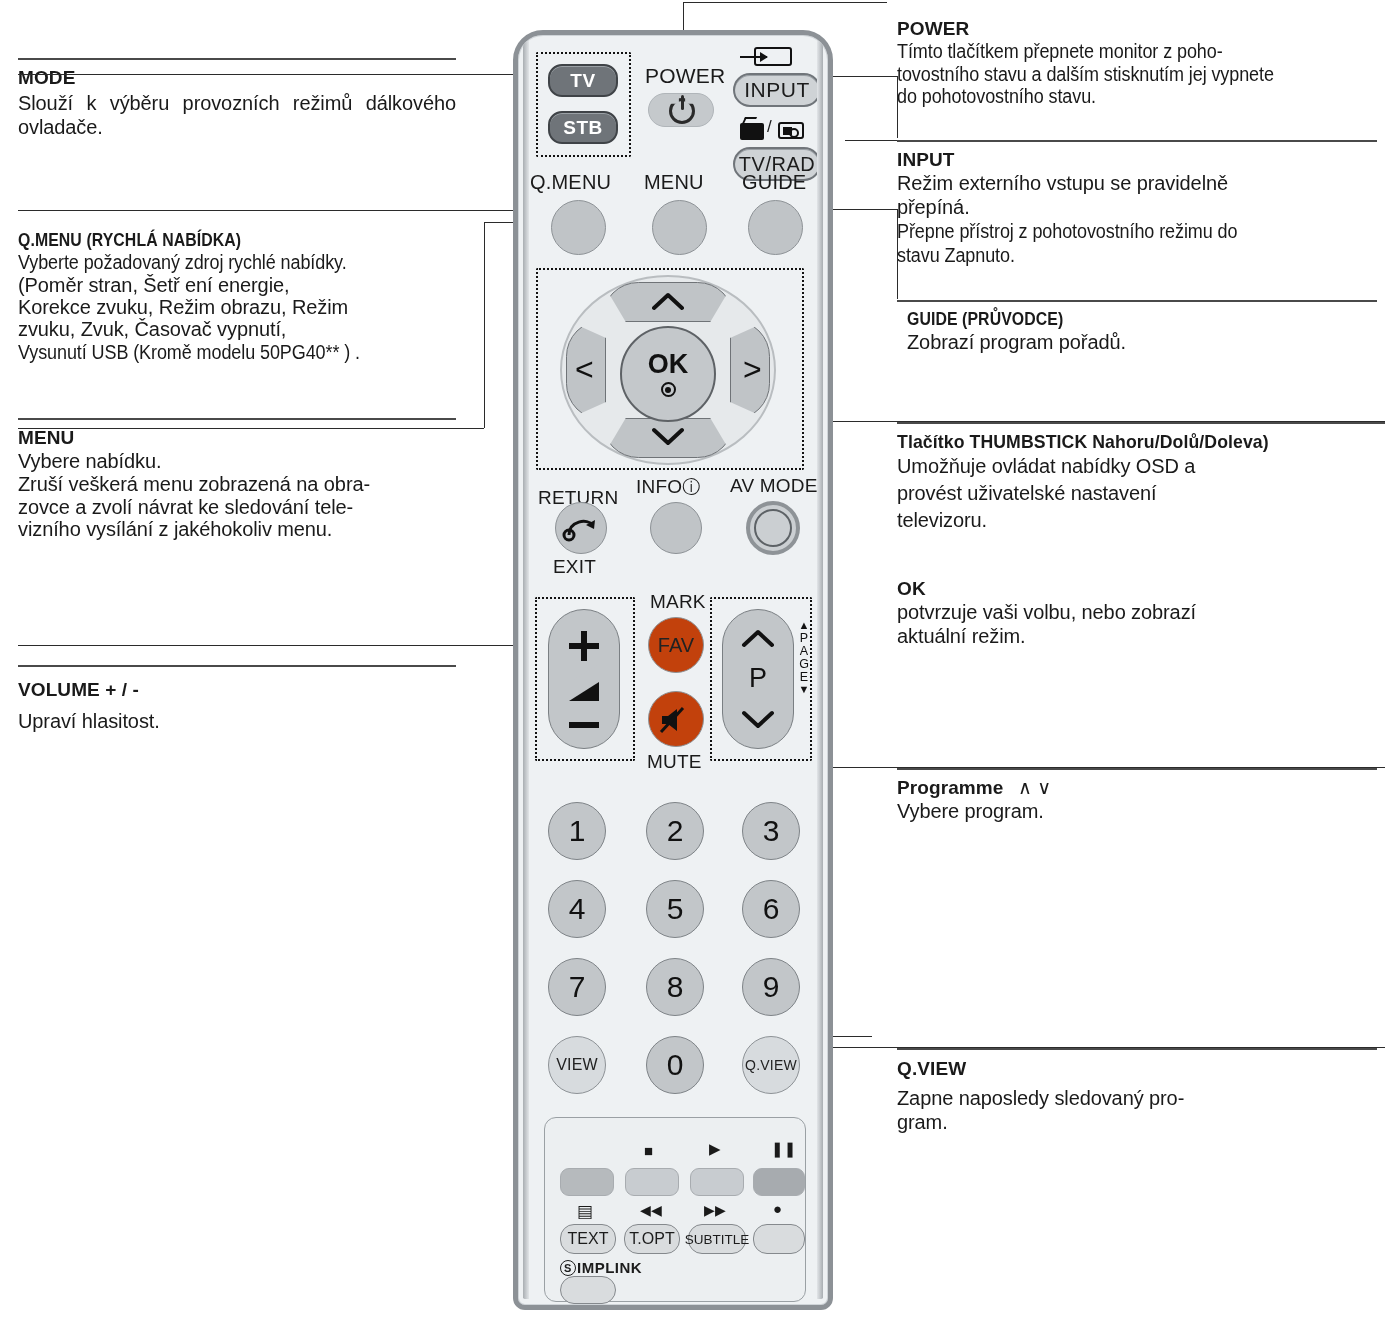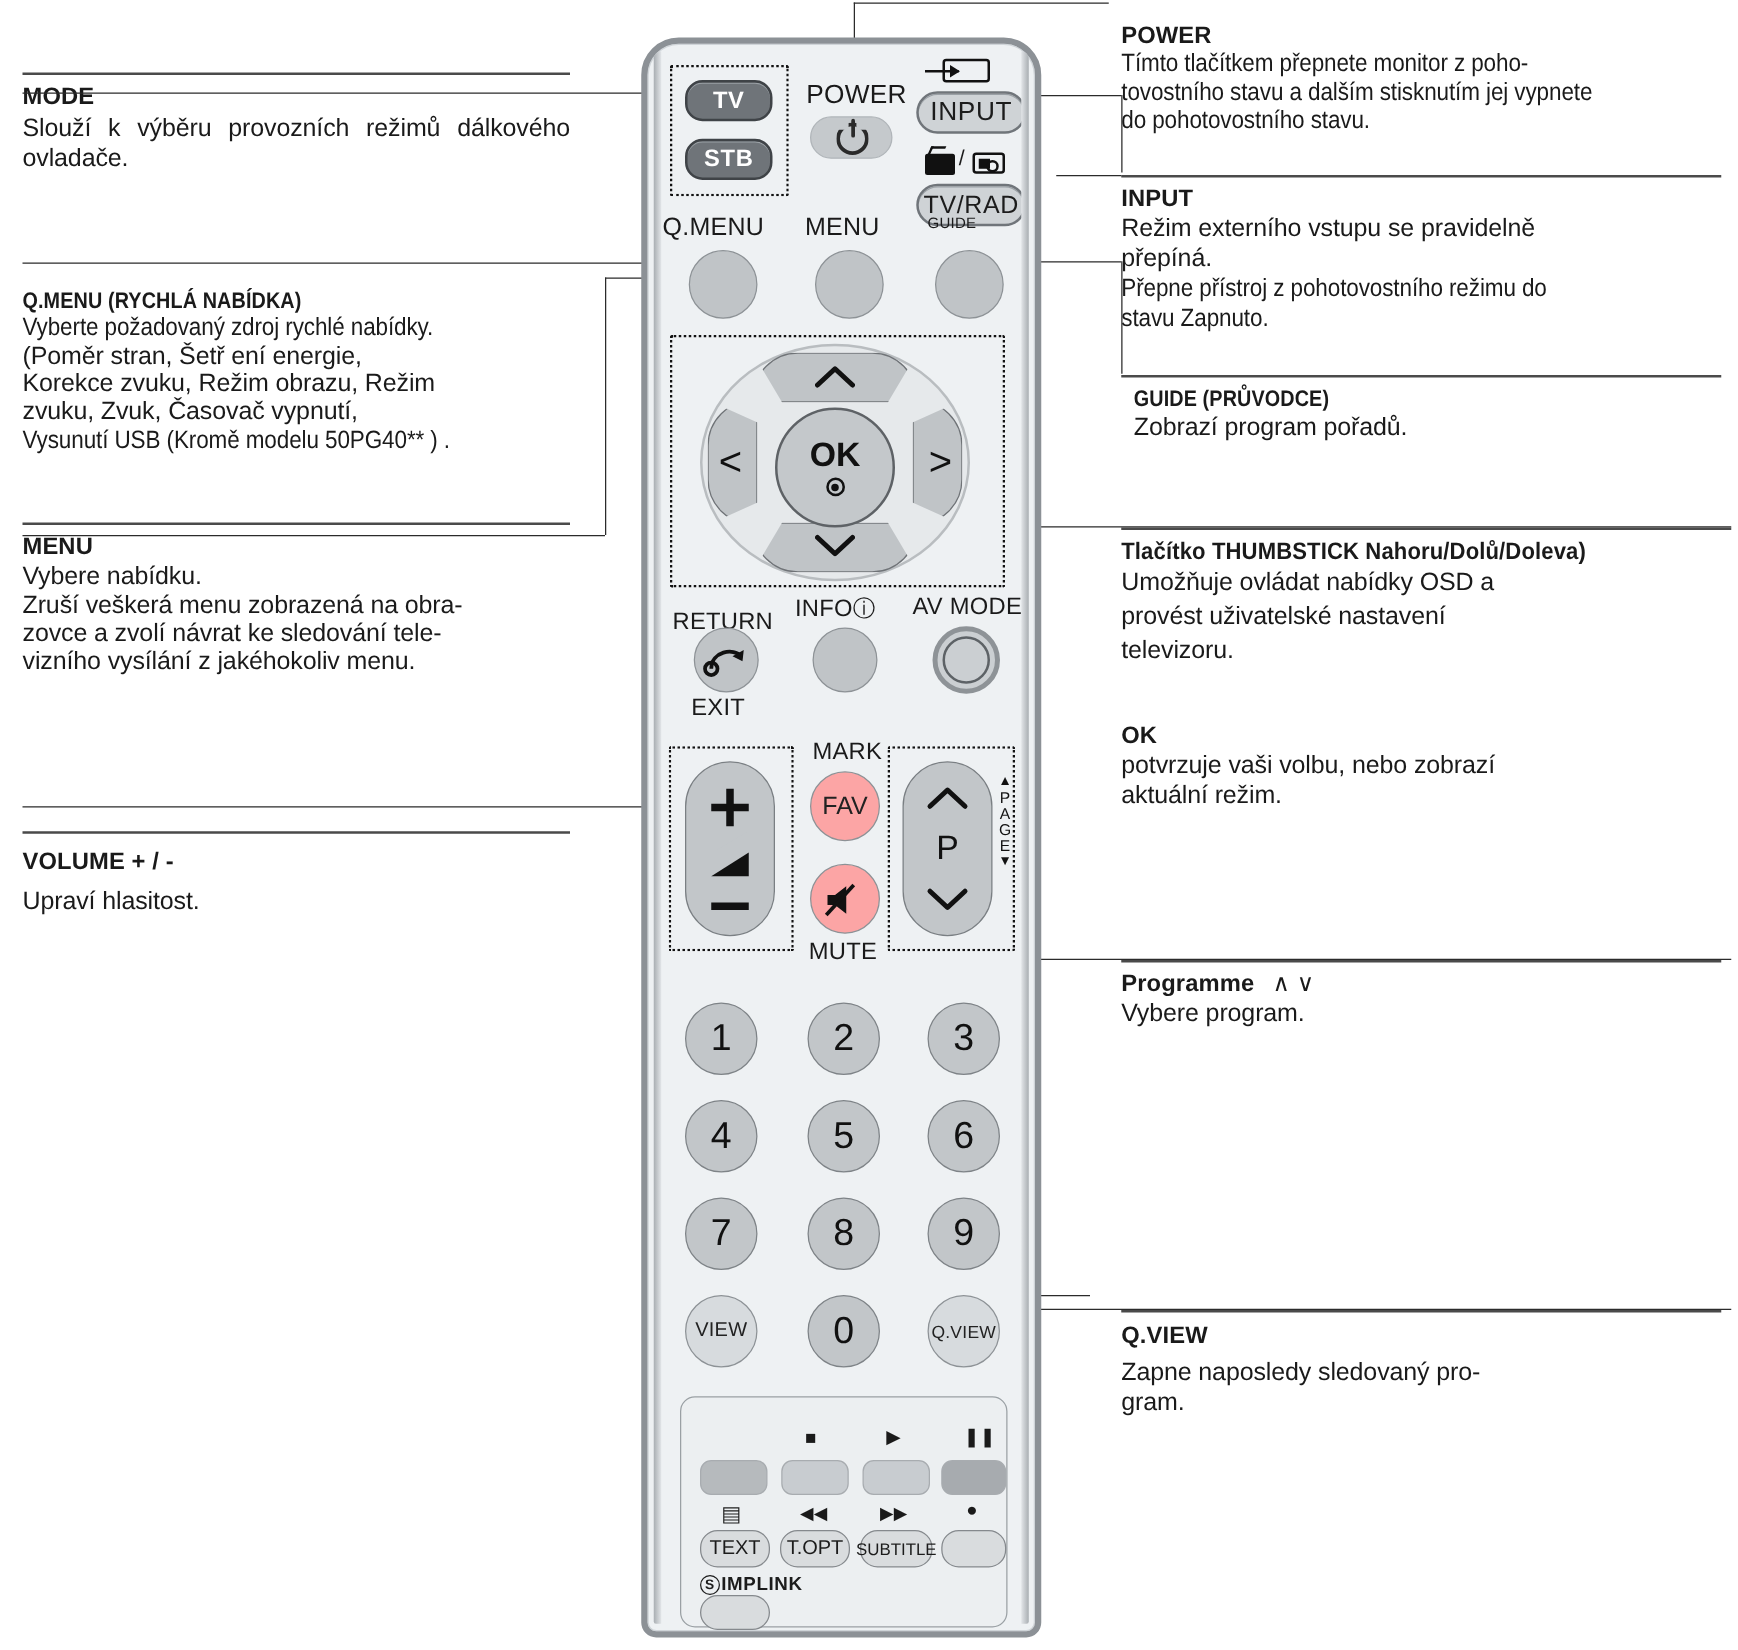--- a/index.html
+++ b/index.html
@@ -120,21 +120,21 @@
     position: absolute; width: 3.5px; height: 15px;
     background: #2a2a2a; border-radius: 2px;
   }
 
   .rnd {
     position: absolute;
     border-radius: 50%;
     background: #c0c4c7;
     border: 1.6px solid #8d9296;
   }
-  .rnd.dark { background: #fca5a5; }
+  .rnd.dark { background: #c2410c; }
   .rnd.num {
     background: #c2c6c9; border: 1.8px solid #7e8387;
     display: flex; align-items: center; justify-content: center;
     font-size: 30px; color: #111;
   }
   .rnd.soft {
     background: #d7dbde; border: 1.8px solid #8d9296;
     display: flex; align-items: center; justify-content: center;
     font-size: 16px; color: #222; letter-spacing: .2px;
   }
@@ -445,21 +445,21 @@
     <div class="pill outline" style="left:215px; top:112px; width:88px; height:34px; border-radius:17px; font-size:20px;">
       <span>TV/RAD</span>
     </div>
 
     <div class="lbl" style="left:12px; top:136px; font-size:20px;">Q.MENU</div>
     <div class="rnd" style="left:33px; top:165px; width:55px; height:55px;"></div>
 
     <div class="lbl" style="left:126px; top:136px; font-size:20px;">MENU</div>
     <div class="rnd" style="left:134px; top:165px; width:55px; height:55px;"></div>
 
-    <div class="lbl" style="left:224px; top:136px; font-size:12px;">GUIDE</div>
+    <div class="lbl" style="left:224px; top:136px; font-size:20px;">GUIDE</div>
     <div class="rnd" style="left:230px; top:165px; width:55px; height:55px;"></div>
 
     <div class="dashbox" style="left:18px; top:233px; width:268px; height:202px;"></div>
 
     <div class="dpad" style="left:42px; top:240px; width:216px; height:190px;">
       <div class="outer"></div>
 
       <div class="arrowseg" style="left:42px; top:7px; width:132px; height:40px; border-radius:60px 60px 6px 6px; clip-path: polygon(18% 100%, 0 0, 100% 0, 82% 100%);">
       </div>
       <svg class="chev" style="position:absolute; left:92px; top:16px;" width="32" height="20" viewBox="0 0 32 20">

